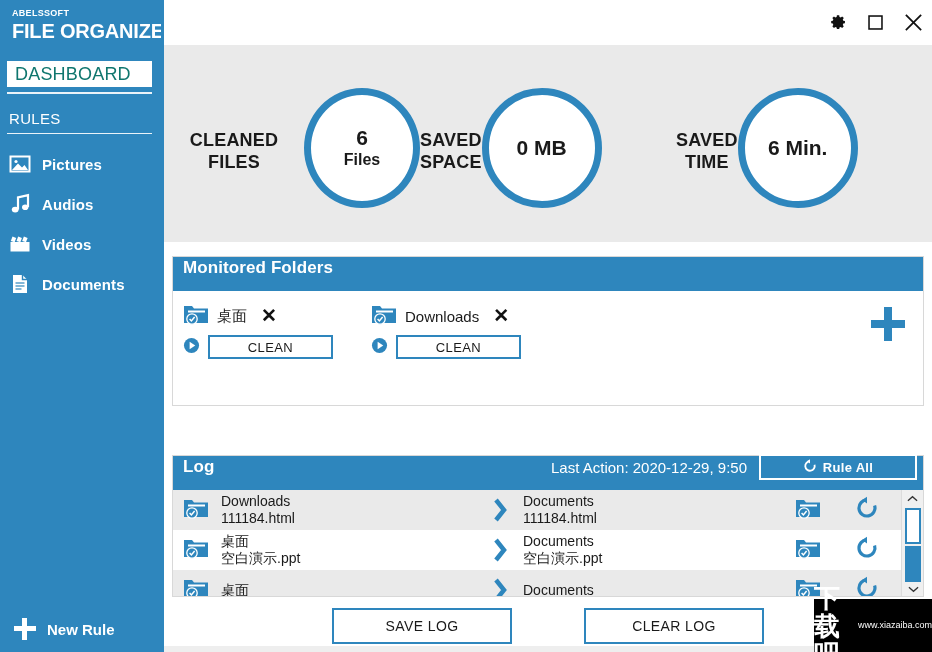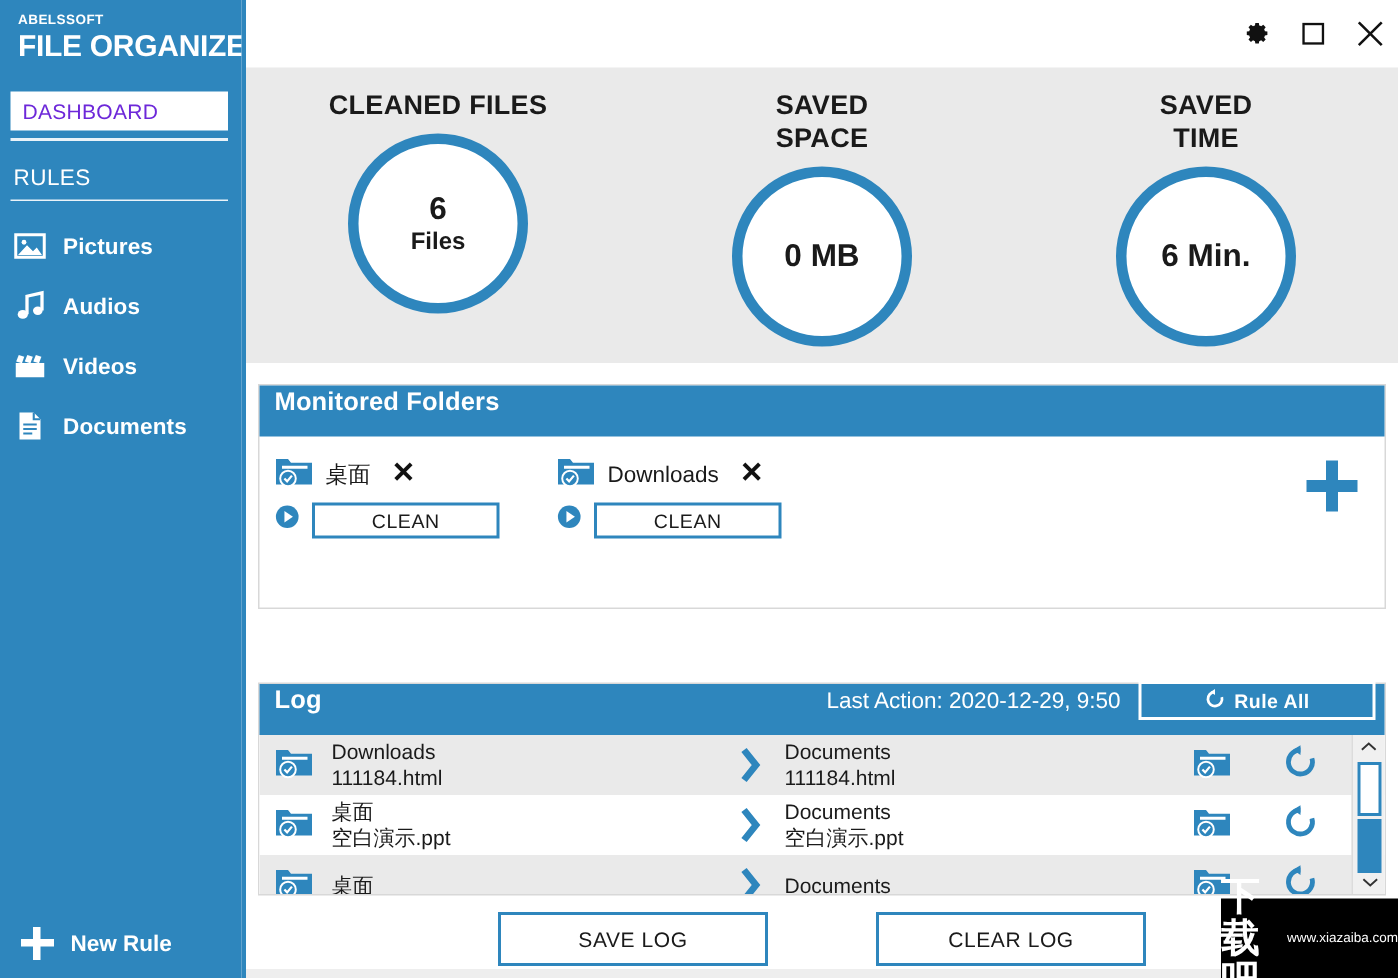--- a/index.html
+++ b/index.html
@@ -38,21 +38,21 @@
     font-size: 20px; font-weight: bold; letter-spacing: -0.2px;
     line-height: 24px; color: #ffffff; white-space: nowrap;
   }
   .nav-dashboard {
     position: absolute; left: 7px; top: 61px;
     width: 145px; height: 26px;
     background: #ffffff;
     display: flex; align-items: center;
   }
   .nav-dashboard span {
-    color: #6d28d9; font-size: 14px; padding-left: 8px; letter-spacing: 0.2px;
+    color: #0f766e; font-size: 18px; padding-left: 8px; letter-spacing: 0.2px;
   }
   .sb-rule {
     position: absolute; left: 7px;
     width: 145px; height: 2px; background: #ffffff; opacity: 0.9;
   }
   .section-label {
     position: absolute; left: 9px;
     font-size: 15px; color: #ffffff; letter-spacing: 0.3px;
   }
   .nav-item {
@@ -98,21 +98,21 @@
 
   
   #stats {
     position: absolute; left: 164px; top: 45px;
     width: 768px; height: 197px;
     background: #eaeaea;
     display: flex;
   }
   .stat {
     flex: 1; position: relative;
-    display: flex; flex-direction: column; align-items: center;
+    display: flex; flex-direction: row; align-items: center;
   }
   .stat-title {
     margin-top: 14px;
     font-size: 18px; font-weight: bold; color: #1a1a1a;
     text-align: center; line-height: 22px; letter-spacing: 0.2px;
   }
   .donut {
     width: 120px; height: 120px; border-radius: 50%;
     background: #ffffff;
     border: 7px solid #2e86bd;

